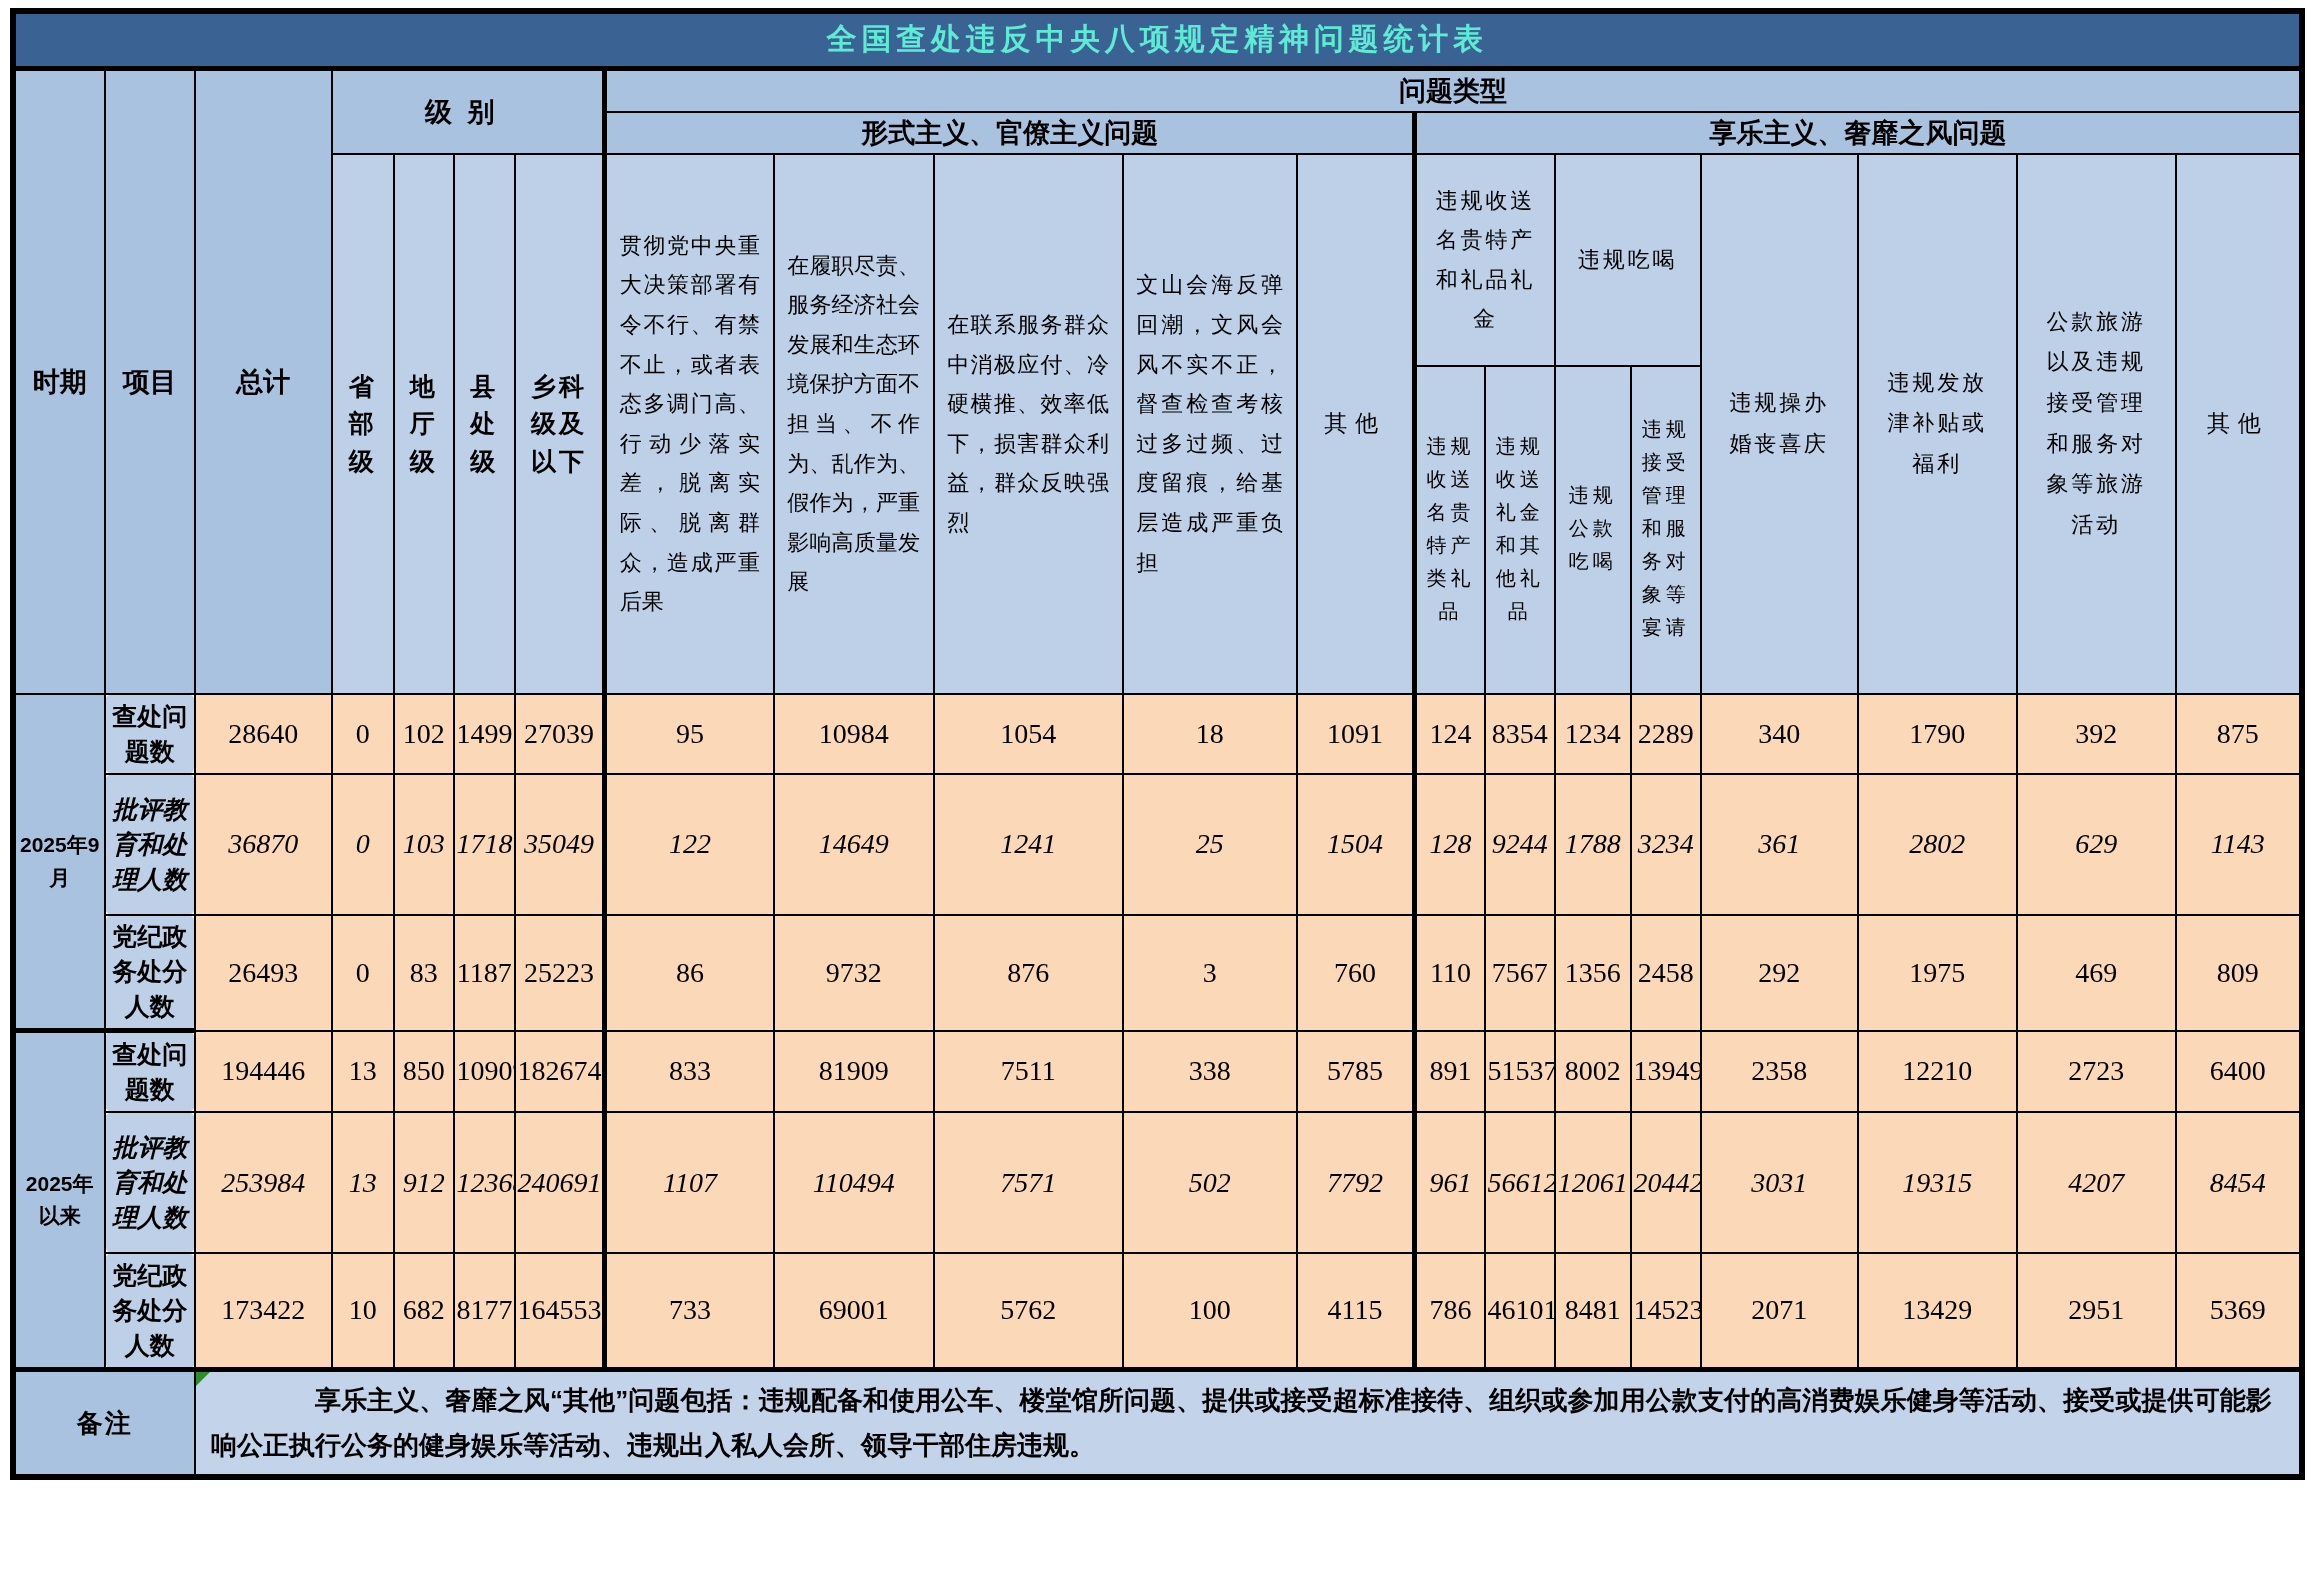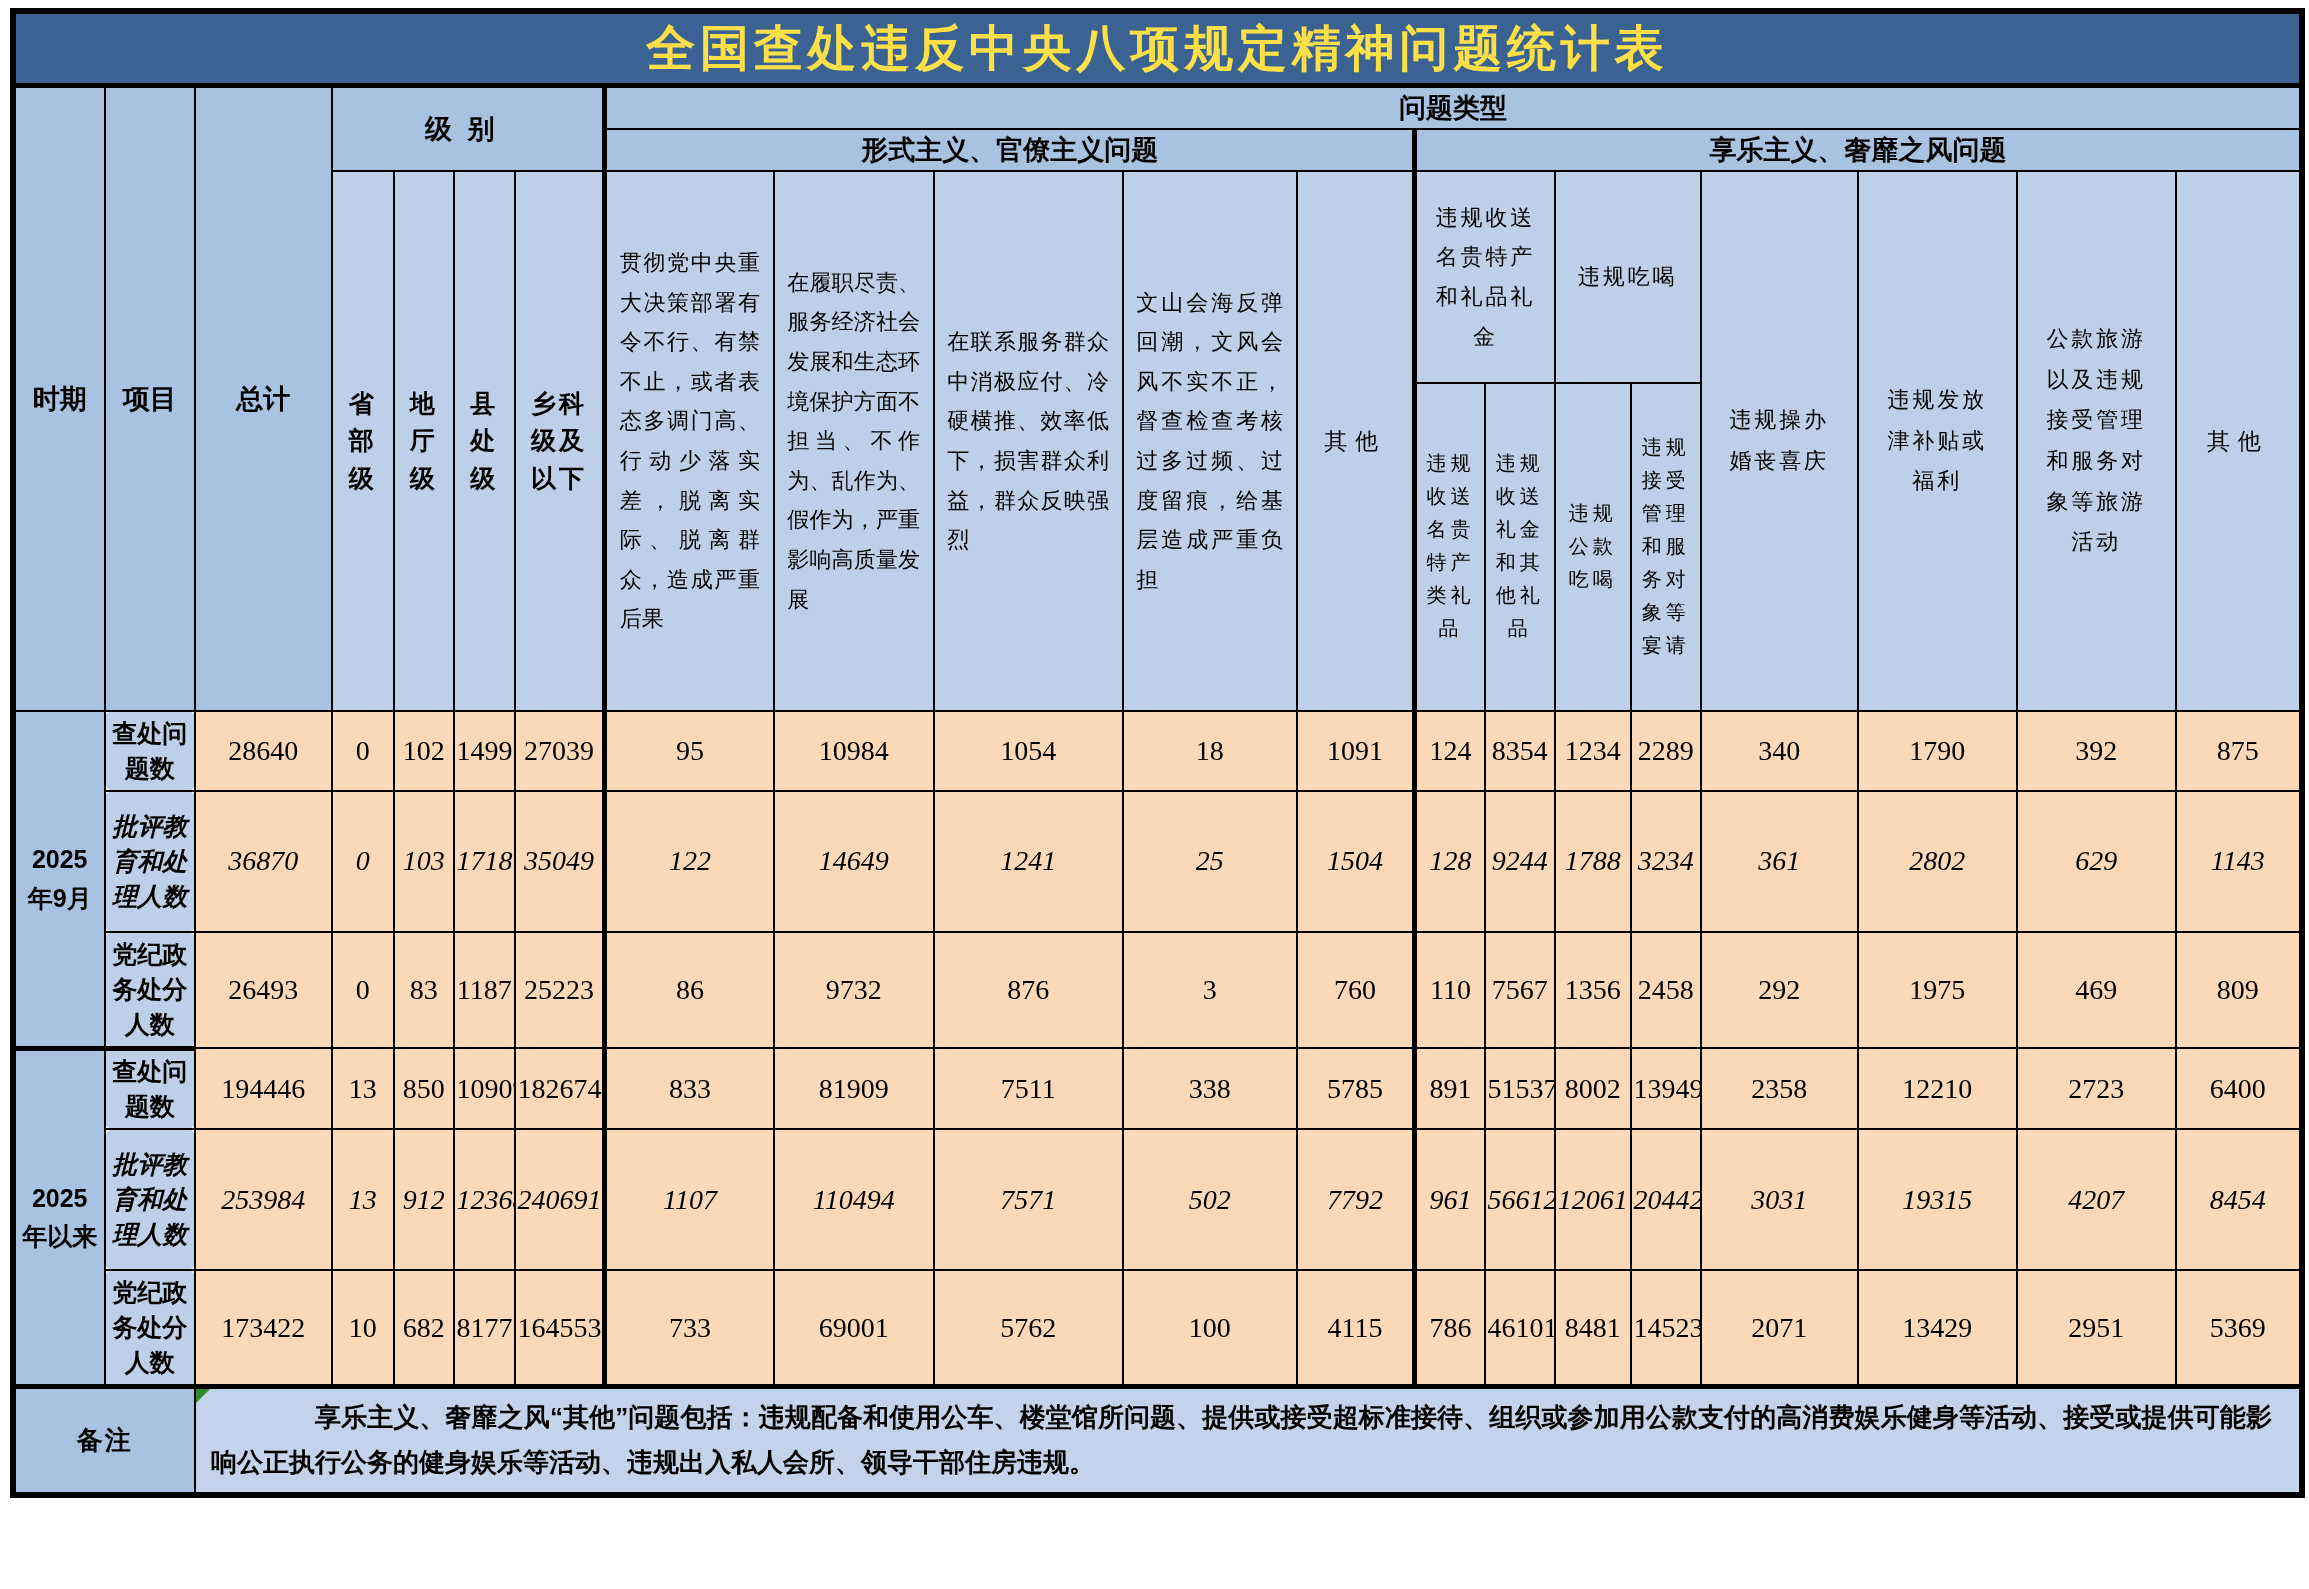--- a/index.html
+++ b/index.html
@@ -14,23 +14,23 @@
   }
   th,td{
     border:2.9px solid var(--border,#000);
     padding:1.9px;overflow:hidden;vertical-align:middle;font-weight:normal;
   }
   
   .bl6{border-left-width:5.8px;}
   .bt6{border-top-width:5.8px;}
   
   .title-cell{
-    background:var(--title_bar,#3A6293);color:#fde047;
+    background:var(--title_bar,#3A6293);color:#5eead4;
     font-family:"Liberation Serif",serif;font-weight:bold;
-    font-size:49px;text-align:center;letter-spacing:4.8px;
+    font-size:30px;text-align:center;letter-spacing:4.8px;
     border-bottom-width:5.8px;
   }
   tr.title-row{height:58px;}
   tr.band1{height:41px;}
   tr.band2{height:24px;}
   tr.band3{height:212px;}
   tr.band4{height:328px;}
   tr.r-small{height:75px;}
   tr.r-big{height:141px;font-style:italic;}
   tr.r-mid{height:116px;}
@@ -66,21 +66,21 @@
     font-family:"Liberation Serif",serif;font-size:23px;letter-spacing:7.7px;text-align:center;
   }
   
   .num{
     background:var(--data_bg,#FBD8B7);
     font-family:"Liberation Serif",serif;font-size:28px;text-align:center;
   }
   .rowlabel{
     font-weight:bold;font-size:25px;line-height:1.4;text-align:center;padding:3.9px 1.9px;border-radius:8px;
   }
-  .period{font-size:25px;line-height:1.55;padding:3.9px 3.9px;}
+  .period{font-size:21px;line-height:1.55;padding:3.9px 3.9px;}
   
   .notelabel{font-size:26px;letter-spacing:1.9px;}
   .note{
     background:var(--note_bg,#C3D3EA);position:relative;text-align:left;
   }
   .note-text{
     font-weight:bold;font-size:26px;line-height:1.75;color:#000;
     text-indent:104px;padding:3.9px 25px 3.9px 13.5px;text-align:justify;
   }
   .comment-marker{

